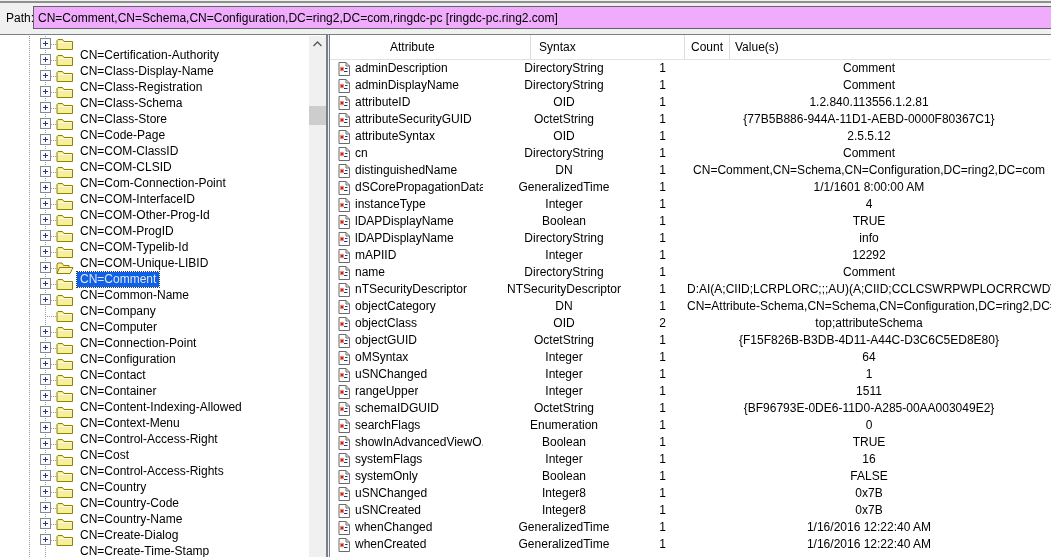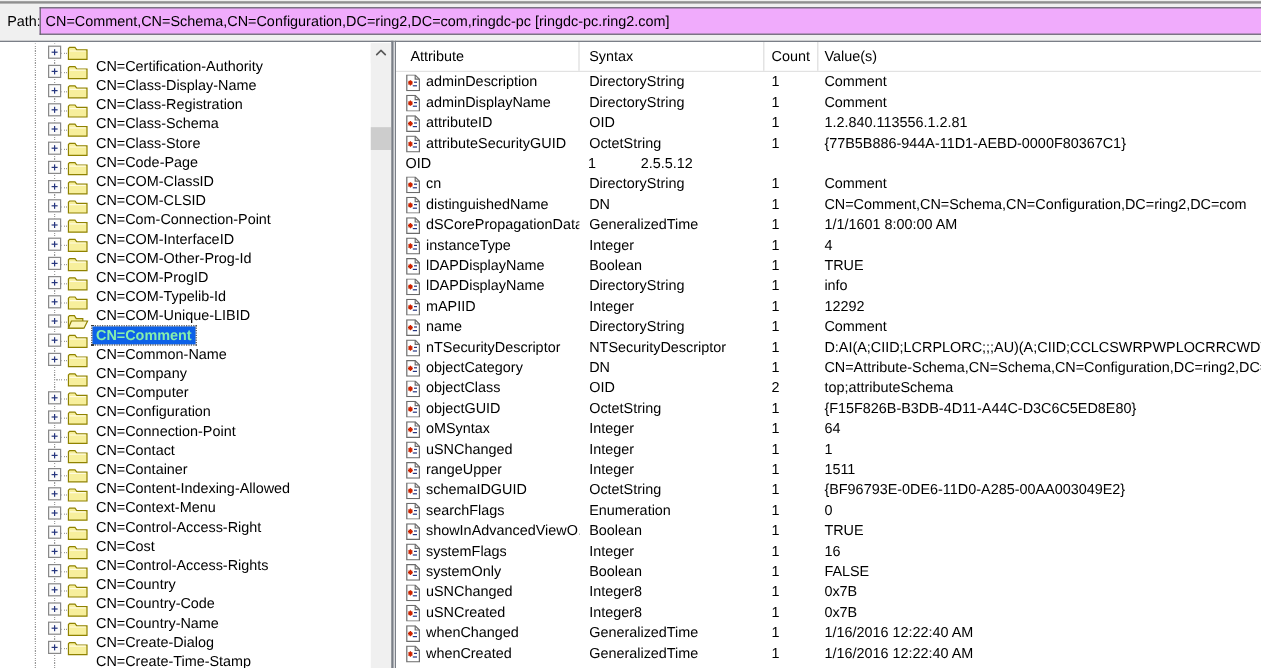--- a/index.html
+++ b/index.html
@@ -40,35 +40,35 @@
   .tree-row.leaf .hdots{left:45px;width:13px;}
   .expander{position:absolute;left:40px;top:2px;width:11px;height:11px;box-sizing:border-box;
     background:#fbfbfb;border:1px solid #898989;cursor:pointer;}
   .expander::before{content:"";position:absolute;left:2px;top:4px;width:5px;height:1px;background:#25357e;}
   .expander::after{content:"";position:absolute;left:4px;top:2px;width:1px;height:5px;background:#25357e;}
   .folder{position:absolute;left:56px;top:1px;width:18px;height:14px;}
   .folder svg{position:absolute;left:0;top:0;}
   .folder .f-open{display:none;}
   .tree-row.open .folder .f-open{display:block;}
   .tree-label{position:absolute;left:77px;top:12px;height:15px;line-height:15px;padding:0 3px;white-space:nowrap;cursor:default;}
-  .tree-row.selected .tree-label{background:#0d61e8;color:#86efac;outline:1px dotted #3c3c3c;outline-offset:0px;font-weight:bold;}
+  .tree-row.selected .tree-label{background:#0d61e8;color:#e5e5e5;outline:1px dotted #3c3c3c;outline-offset:0px;}
   
   .scrollbar{position:absolute;right:0;top:1px;width:17px;bottom:0;background:#f0f0f0;}
   .sb-up{position:absolute;left:0;top:0;width:17px;height:17px;background:#f0f0f0;cursor:pointer;}
   .sb-up svg{position:absolute;left:4px;top:5px;}
   .sb-thumb{position:absolute;left:0;top:70px;width:17px;height:19px;background:#cdcdcd;cursor:pointer;}
   
   .lv-header{display:flex;height:25px;box-sizing:border-box;background:#fff;border-bottom:1px solid #e2e2e2;}
   .hcell{box-sizing:border-box;border-right:1px solid #dcdcdc;line-height:24px;white-space:nowrap;overflow:hidden;cursor:default;color:#000;}
-  .hcell.h-attr{width:153px;padding-left:12px;}
+  .hcell.h-attr{width:153px;padding-left:12px;margin-left:48px;}
   .hcell.h-syn{width:154px;padding-left:8px;}
   .hcell.h-cnt{width:45px;padding-left:6px;}
   .hcell.h-val{flex:1;padding-left:5px;border-right:none;}
   .lv-rows{position:absolute;left:0;top:25px;right:0;bottom:0;overflow:hidden;}
-  .lv-row{display:flex;height:17px;line-height:17px;white-space:nowrap;}
+  .lv-row{display:flex;height:17px;line-height:17px;white-space:nowrap;text-align:center;}
   .c{box-sizing:border-box;overflow:hidden;white-space:nowrap;}
   .c.attr{width:153px;padding-left:8px;display:flex;align-items:center;}
   .c.syn{width:154px;padding-left:8px;}
   .c.cnt{width:45px;padding-left:6px;}
   .c.val{flex:1;padding-left:5px;}
   .attr-icon{flex:0 0 auto;margin-right:5px;}
   .attr-text{overflow:hidden;white-space:nowrap;}
 </style>
 <style>.tree-row.selected .tree-label{background:#0d61e8;}</style></head>
 <body>
@@ -303,33 +303,33 @@
       <div class="tree-row">
     <span class="hdots"></span>
     <span class="expander"></span>
     <span class="folder">
       <svg class="f-closed" width="18" height="14" viewBox="0 0 18 14">
         <path d="M1 3.5 L1 12.5 L16.5 12.5 L16.5 4.5 L8 4.5 L6.5 2.5 L2 2.5 Z" fill="#f7ef9c" stroke="#8f8200" stroke-width="1"></path>
         <path d="M2 5.5 L15.5 5.5" stroke="#fffbe0" stroke-width="1"></path>
       </svg>
 
     </span>
+    <span class="tree-label">CN=Connection-Point</span>
+  </div>
+      <div class="tree-row">
+    <span class="hdots"></span>
+    <span class="expander"></span>
+    <span class="folder">
+      <svg class="f-closed" width="18" height="14" viewBox="0 0 18 14">
+        <path d="M1 3.5 L1 12.5 L16.5 12.5 L16.5 4.5 L8 4.5 L6.5 2.5 L2 2.5 Z" fill="#f7ef9c" stroke="#8f8200" stroke-width="1"></path>
+        <path d="M2 5.5 L15.5 5.5" stroke="#fffbe0" stroke-width="1"></path>
+      </svg>
+
+    </span>
     <span class="tree-label">CN=Configuration</span>
-  </div>
-      <div class="tree-row">
-    <span class="hdots"></span>
-    <span class="expander"></span>
-    <span class="folder">
-      <svg class="f-closed" width="18" height="14" viewBox="0 0 18 14">
-        <path d="M1 3.5 L1 12.5 L16.5 12.5 L16.5 4.5 L8 4.5 L6.5 2.5 L2 2.5 Z" fill="#f7ef9c" stroke="#8f8200" stroke-width="1"></path>
-        <path d="M2 5.5 L15.5 5.5" stroke="#fffbe0" stroke-width="1"></path>
-      </svg>
-
-    </span>
-    <span class="tree-label">CN=Connection-Point</span>
   </div>
       <div class="tree-row">
     <span class="hdots"></span>
     <span class="expander"></span>
     <span class="folder">
       <svg class="f-closed" width="18" height="14" viewBox="0 0 18 14">
         <path d="M1 3.5 L1 12.5 L16.5 12.5 L16.5 4.5 L8 4.5 L6.5 2.5 L2 2.5 Z" fill="#f7ef9c" stroke="#8f8200" stroke-width="1"></path>
         <path d="M2 5.5 L15.5 5.5" stroke="#fffbe0" stroke-width="1"></path>
       </svg>
 
@@ -542,20 +542,30 @@
         <rect x="7" y="6" width="2.5" height="1" fill="#25357e"></rect>
         <rect x="6" y="9" width="3.5" height="1" fill="#25357e"></rect>
       </svg>
       <span class="attr-text">attributeSecurityGUID</span>
     </span>
     <span class="c syn">OctetString</span>
     <span class="c cnt">1</span>
     <span class="c val">{77B5B886-944A-11D1-AEBD-0000F80367C1}</span>
   </div>
       <div class="lv-row">
+    <span class="c attr">
+      <svg class="attr-icon" width="12" height="14" viewBox="0 0 12 14">
+        <path d="M1 0.5 L8 0.5 L11.5 4 L11.5 13.5 L1 13.5 Z" fill="#ffffff" stroke="#6b6b6b" stroke-width="1"></path>
+        <path d="M8 0.5 L8 4 L11.5 4" fill="none" stroke="#6b6b6b" stroke-width="1"></path>
+        <path d="M2.5 5.5 L5.5 8.5 M5.5 5.5 L2.5 8.5 M4 4.8 L4 9.2 M2 7 L6 7" stroke="#cc2200" stroke-width="1"></path>
+        <rect x="7" y="6" width="2.5" height="1" fill="#25357e"></rect>
+        <rect x="6" y="9" width="3.5" height="1" fill="#25357e"></rect>
+      </svg>
+      <span class="attr-text">attributeSyntax</span>
+    </span>
     <span class="c syn">OID</span>
     <span class="c cnt">1</span>
     <span class="c val">2.5.5.12</span>
   </div>
       <div class="lv-row">
     <span class="c attr">
       <svg class="attr-icon" width="12" height="14" viewBox="0 0 12 14">
         <path d="M1 0.5 L8 0.5 L11.5 4 L11.5 13.5 L1 13.5 Z" fill="#ffffff" stroke="#6b6b6b" stroke-width="1"></path>
         <path d="M8 0.5 L8 4 L11.5 4" fill="none" stroke="#6b6b6b" stroke-width="1"></path>
         <path d="M2.5 5.5 L5.5 8.5 M5.5 5.5 L2.5 8.5 M4 4.8 L4 9.2 M2 7 L6 7" stroke="#cc2200" stroke-width="1"></path>

